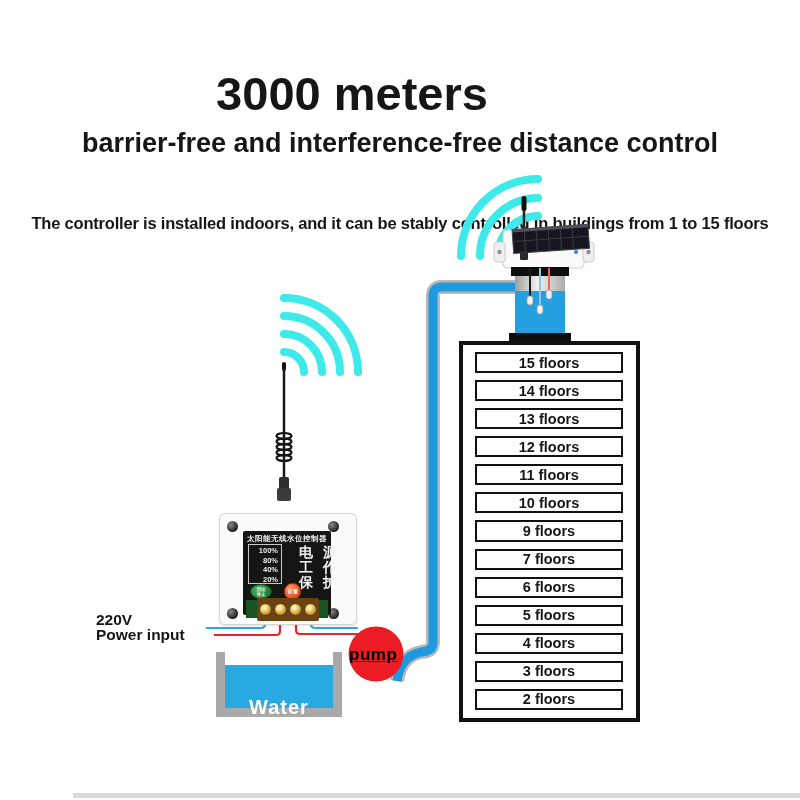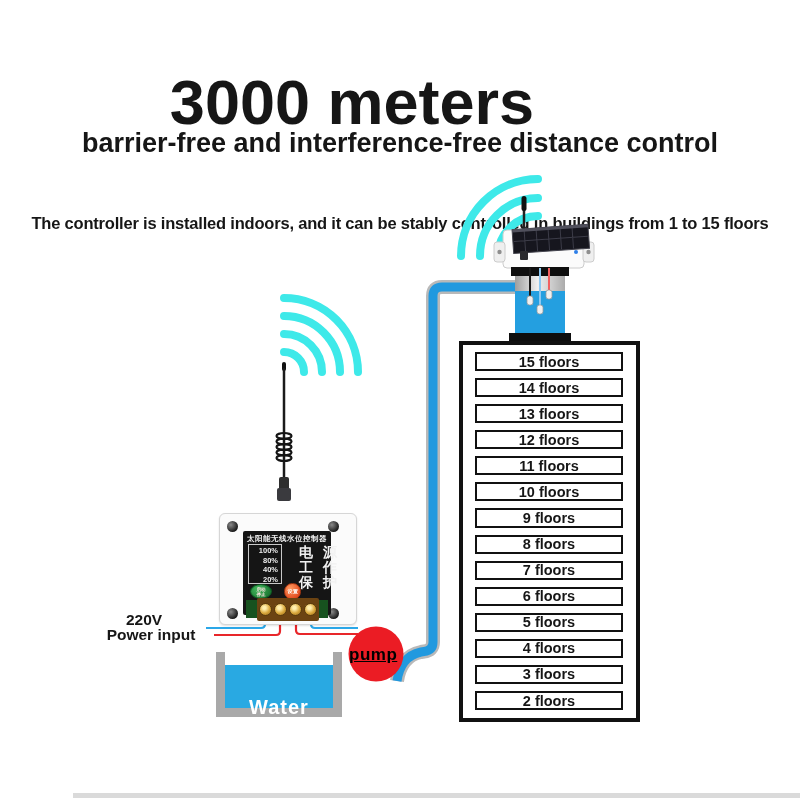--- a/index.html
+++ b/index.html
@@ -1,20 +1,20 @@
 <!DOCTYPE html>
 <html><head>
 <meta charset="utf-8">
 <style>
   html,body{margin:0;padding:0;background:#fff;}
   .stage{position:relative;width:800px;height:800px;background:#fff;overflow:hidden;
          font-family:"Liberation Sans","DejaVu Sans",sans-serif;color:#161616;}
   .abs{position:absolute;}
   
-  .title{left:0;top:66px;width:704px;text-align:center;font-size:63px;font-weight:bold;letter-spacing:0px;}
+  .title{left:0;top:66px;width:704px;text-align:center;font-size:47px;font-weight:bold;letter-spacing:0px;}
   .subtitle{left:0;top:128px;width:800px;text-align:center;font-size:27px;font-weight:bold;}
   .description{left:0;top:214px;width:800px;text-align:center;font-size:16.5px;font-weight:bold;letter-spacing:-0.2px;}
   
   .building{left:459px;top:341px;width:181px;height:381px;border:4px solid #111;background:#fff;
             box-sizing:border-box;display:flex;flex-direction:column;gap:7px;padding:7px 13px 8px 12px;z-index:2;}
   .floor{height:33px;box-sizing:border-box;border:2px solid #111;background:#fff;
          display:flex;align-items:center;justify-content:center;
          font-size:14.5px;font-weight:bold;line-height:14px;}
   
   .ctrl-box{left:219px;top:500px;width:138px;height:112px;background:#FBFBFB;border:1px solid #D6D6D6;
@@ -35,21 +35,21 @@
            background:radial-gradient(circle at 35% 30%,#FF9C62,#E24A1E 75%);border:1px solid #B23A12;
            box-sizing:border-box;display:flex;align-items:center;justify-content:center;}
   .btn-red span{font-size:5.5px;transform:scale(0.9);color:#fff;font-weight:bold;letter-spacing:0.5px;}
   .io-label{position:absolute;top:71px;color:#F2F2F2;font-size:8px;font-weight:bold;letter-spacing:2px;white-space:nowrap;}
   .pcb{left:246px;top:600px;width:82px;height:18px;background:#17521F;z-index:2;}
   .terminal-block{left:257px;top:598px;width:62px;height:23px;background:#6B4312;border-radius:2px;z-index:2;
                   display:flex;align-items:center;justify-content:space-around;padding:0 1px;box-sizing:border-box;}
   .terminal{width:13px;height:13px;border-radius:50%;border:1px solid #5A3C0C;box-sizing:border-box;
             background:radial-gradient(circle at 40% 35%,#FFF0B0 15%,#D9A73B 55%,#8F6216);}
   
-  .power-label{left:96px;top:612px;width:110px;text-align:center;z-index:2;font-weight:bold;font-size:15.5px;line-height:15px;}
+  .power-label{left:96px;top:612px;width:110px;text-align:left;z-index:2;font-weight:bold;font-size:15.5px;line-height:15px;}
   .power-label .v{margin-right:14px;}
   .pump-label{left:349px;top:645px;width:54px;text-align:left;color:#000000;font-weight:bold;font-size:17px;z-index:2;letter-spacing:0.5px;text-decoration:underline;}
   .water-label{left:225px;top:676px;width:108px;text-align:center;color:#fff;font-weight:bold;font-size:20px;z-index:2;letter-spacing:1px;margin-top:20px;}
   .bottom-divider{left:73px;top:793px;width:727px;height:5px;background:#DADADA;z-index:2;}
   svg.diagram{position:absolute;left:0;top:0;z-index:1;}
 </style>
 </head>
 <body>
 
 <div class="stage">
@@ -149,21 +149,20 @@
   </svg>
 
   <div class="abs building">
     <div class="floor">15 floors</div>
     <div class="floor">14 floors</div>
     <div class="floor">13 floors</div>
     <div class="floor">12 floors</div>
     <div class="floor">11 floors</div>
     <div class="floor">10 floors</div>
     <div class="floor">9 floors</div>
-    <div class="floor">8 floors</div>
     <div class="floor">7 floors</div>
     <div class="floor">6 floors</div>
     <div class="floor">5 floors</div>
     <div class="floor">4 floors</div>
     <div class="floor">3 floors</div>
     <div class="floor">2 floors</div>
   </div>
 
   <div class="abs ctrl-box">
     <div class="screw" style="left:7px;top:7px;"></div>

